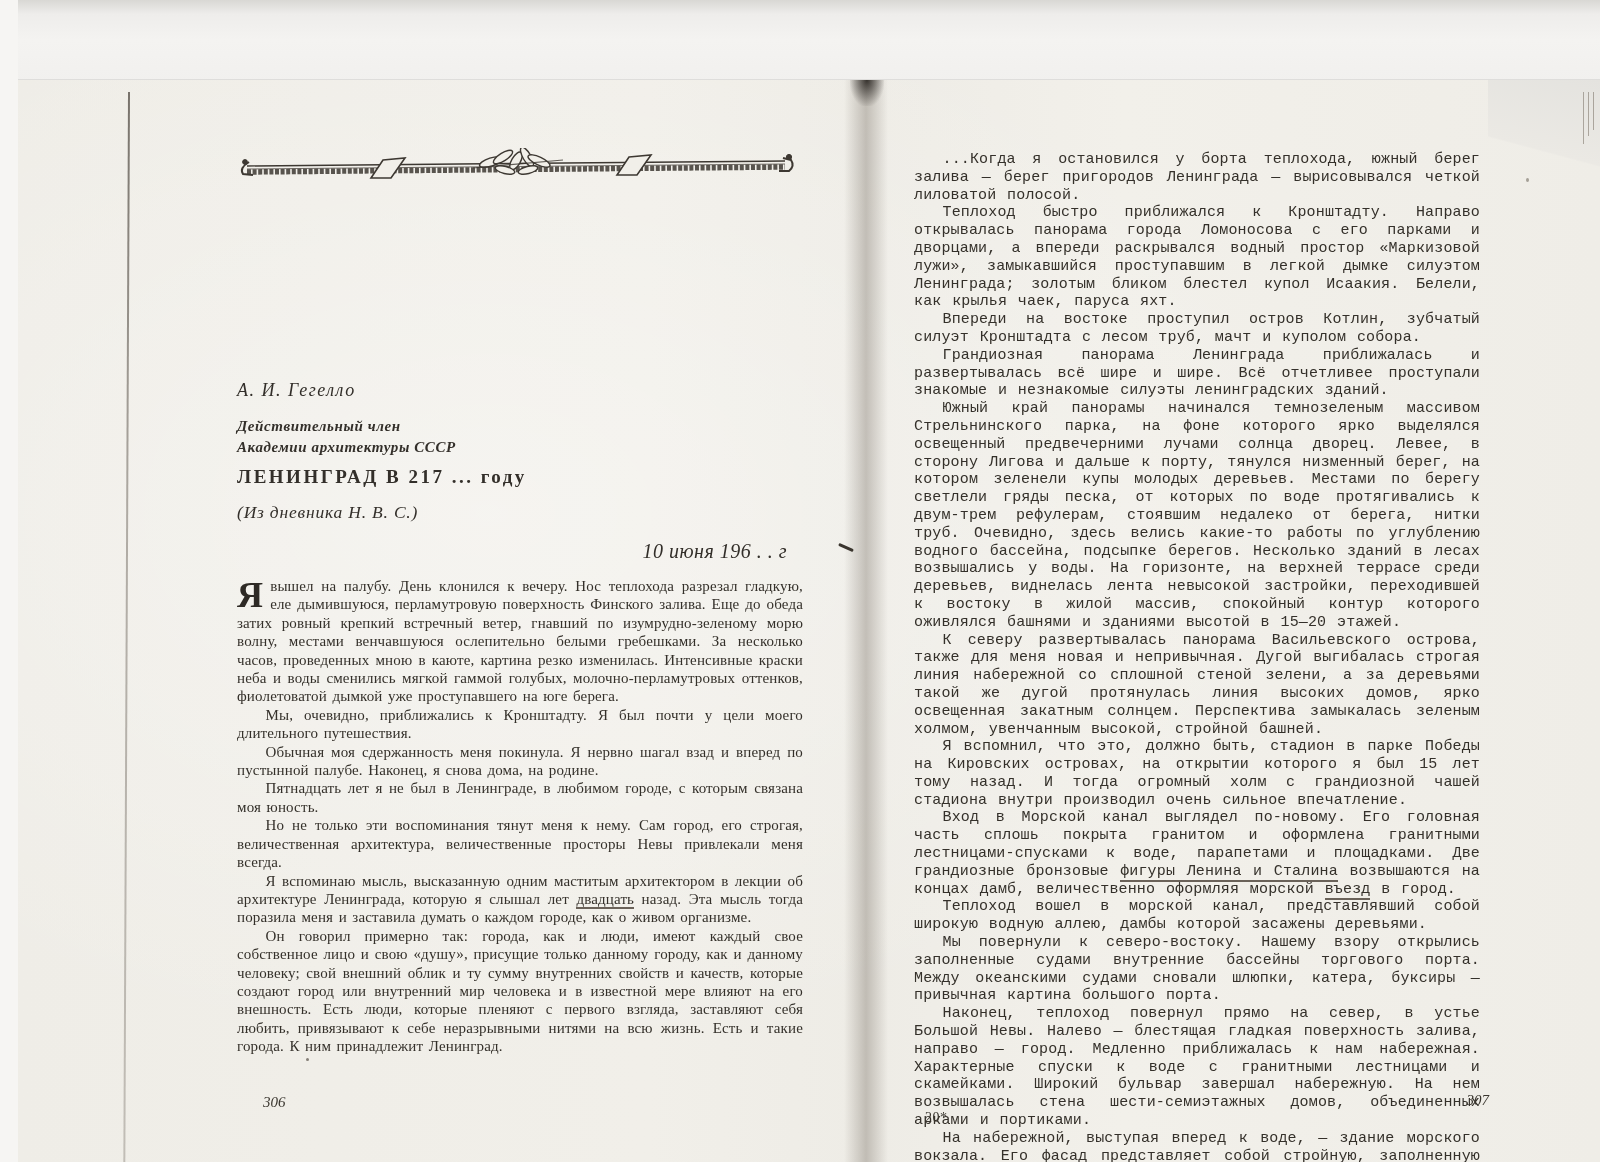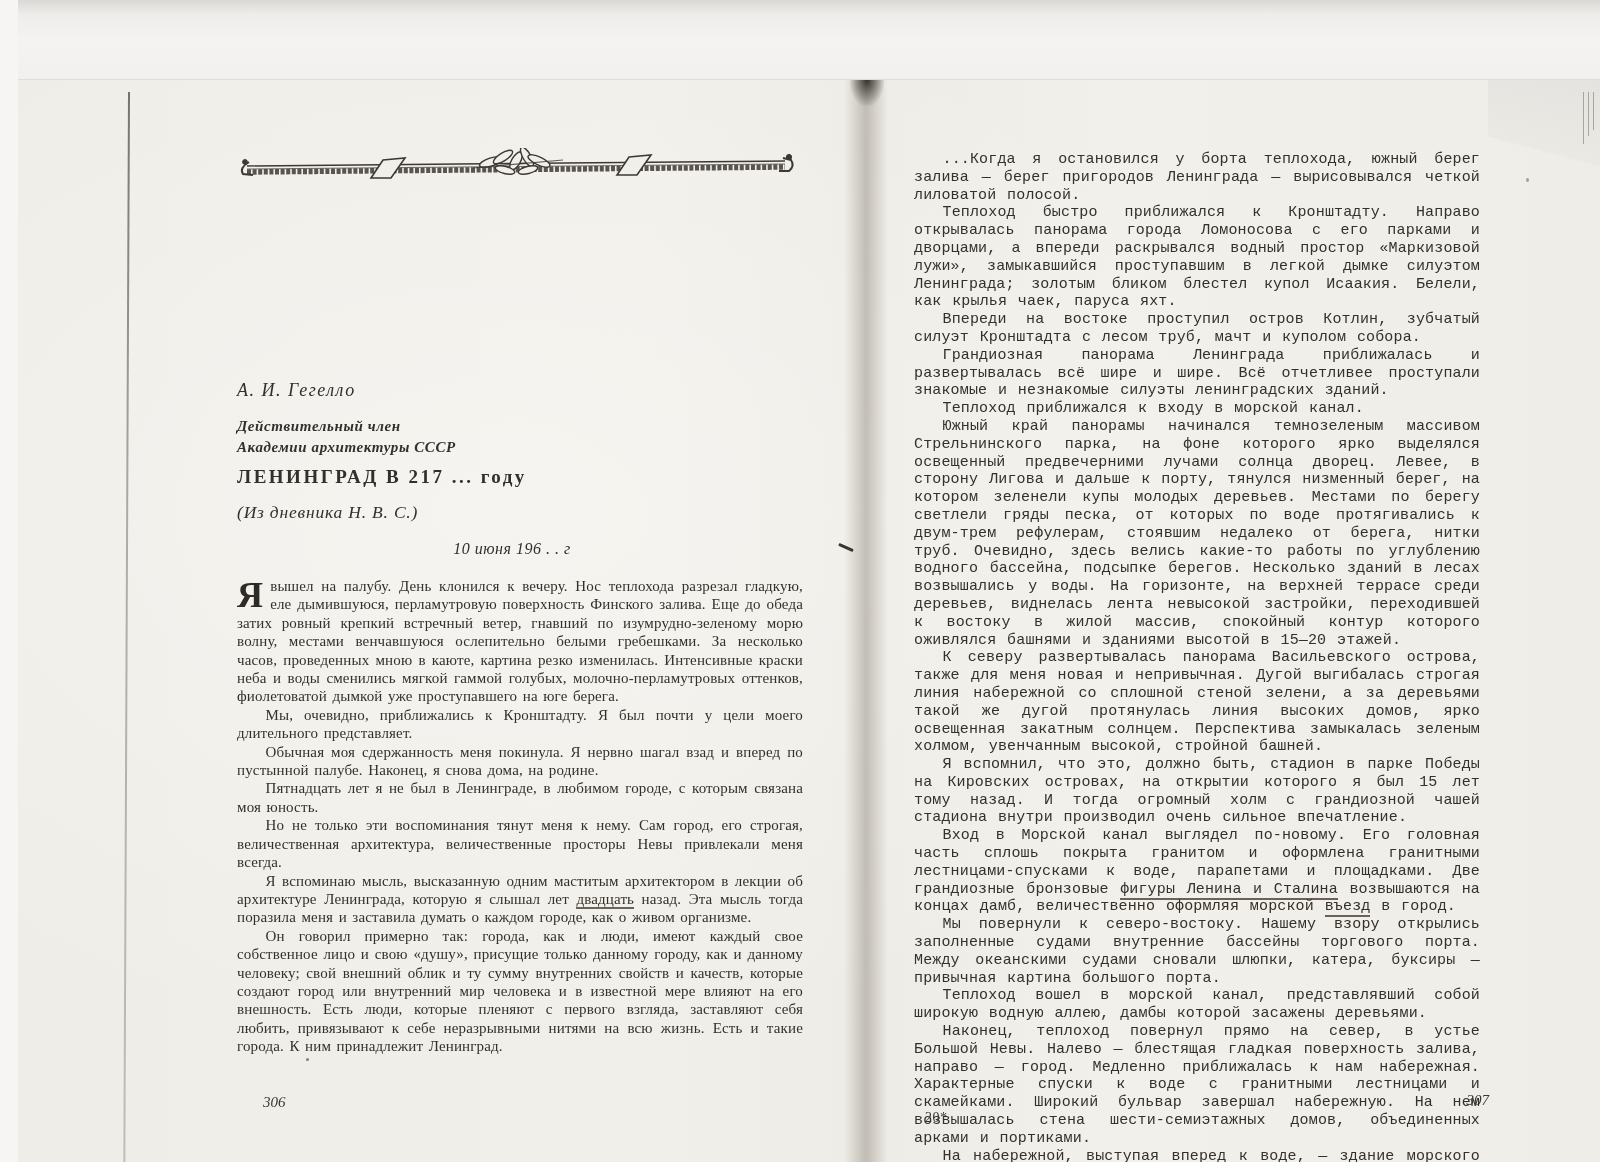--- a/index.html
+++ b/index.html
@@ -33,22 +33,22 @@
   .speck1{position:absolute;left:306px;top:1058px;width:3px;height:3px;background:rgba(60,52,44,0.6);border-radius:50%;}
   .speck2{position:absolute;left:1526px;top:178px;width:3px;height:4px;background:rgba(90,82,70,0.5);border-radius:50%;}
 
   
   .ornament-wrap{position:absolute;left:233px;top:148px;width:570px;height:48px;}
   .heading{position:absolute;left:237px;width:566px;}
   .author{top:380px;font-style:italic;font-size:18px;letter-spacing:1.5px;}
   .affiliation{top:416px;font-style:italic;font-weight:bold;font-size:15px;line-height:21px;letter-spacing:0.6px;}
   .title{top:466px;font-weight:bold;font-size:19px;letter-spacing:2.5px;}
   .subtitle{top:502px;font-style:italic;font-size:17.5px;letter-spacing:0.8px;}
-  .dateline{position:absolute;left:237px;top:540px;width:550px;text-align:center;
-    font-style:italic;font-size:16px;letter-spacing:0.5px;}
+  .dateline{position:absolute;left:237px;top:540px;width:550px;text-align:right;
+    font-style:italic;font-size:20px;letter-spacing:0.5px;}
 
   .body-col{position:absolute;text-align:justify;font-size:15px;
     letter-spacing:0.15px;word-spacing:1.6px;color:#34302a;}
   .left-body{left:237px;top:577px;width:566px;line-height:18.4px;}
   .right-body{left:914px;top:151px;width:566px;line-height:17.8px;font-family:Liberation Mono, monospace;}
   .body-col p{margin:0;text-indent:1.9em;}
   .body-col p.dropcap-para{text-indent:0;}
   .dropcap{float:left;font-size:36px;line-height:32px;font-weight:bold;
     padding:2px 7px 0 0;color:#2e2a25;}
   .pencil-underline{box-shadow:0 2px 0 rgba(72,63,53,0.8);}
@@ -112,38 +112,37 @@
 <div class="heading affiliation">
   <div>Действительный член</div>
   <div>Академии архитектуры СССР</div>
 </div>
 <div class="heading title">ЛЕНИНГРАД В 217 ...  году</div>
 <div class="heading subtitle">(Из дневника Н. В. С.)</div>
 <div class="dateline">10 июня 196 . . г</div>
 
 <div class="body-col left-body">
     <p class="dropcap-para"><span class="dropcap">Я</span><span>вышел на палубу. День клонился к вечеру. Нос теплохода разрезал гладкую, еле дымившуюся, перламутровую поверхность  Финского залива. Еще до обеда затих ровный крепкий встречный ветер, гнавший по изумрудно-зеленому морю волну, местами венчавшуюся ослепительно белыми гребешками. За несколько часов, проведенных мною в каюте, картина резко изменилась. Интенсивные краски неба и воды сменились мягкой гаммой голубых, молочно-перламутровых оттенков, фиолетоватой дымкой уже проступавшего на юге берега.</span></p>
-    <p><span>Мы, очевидно, приближались к Кронштадту. Я был почти у цели моего длительного представляет.</span></p>
+    <p><span>Мы, очевидно, приближались к Кронштадту. Я был почти у цели моего длительного путешествия.</span></p>
     <p><span>Обычная моя сдержанность меня покинула. Я нервно шагал взад и вперед по пустынной палубе. Наконец, я снова дома, на родине.</span></p>
     <p><span>Пятнадцать лет я не был в Ленинграде, в любимом городе, с которым связана моя юность.</span></p>
     <p><span>Но не только эти воспоминания тянут меня к нему. Сам город, его строгая, величественная архитектура, величественные просторы Невы привлекали меня всегда.</span></p>
     <p><span>Я вспоминаю мысль, высказанную одним маститым архитектором в лекции об архитектуре Ленинграда, которую я слышал лет </span><span class="pencil-underline">двадцать</span><span> назад. Эта мысль тогда поразила меня и заставила думать о каждом городе, как о живом организме.</span></p>
     <p><span>Он говорил примерно так: города, как и люди, имеют каждый свое собственное лицо и свою «душу», присущие только данному городу, как и данному человеку; свой внешний облик и ту сумму внутренних свойств и качеств, которые создают город или внутренний мир человека и в известной мере влияют на его внешность. Есть люди, которые пленяют с первого взгляда, заставляют себя любить, привязывают к себе неразрывными нитями на всю жизнь. Есть и такие города. К ним принадлежит Ленинград.</span></p>
   </div>
 <div class="folio folio-left">306</div>
 
 <div class="body-col right-body">
     <p><span>...Когда я остановился у борта теплохода, южный берег залива — берег пригородов Ленинграда — вырисовывался четкой лиловатой полосой.</span></p>
     <p><span>Теплоход быстро приближался к Кронштадту. Направо открывалась панорама города Ломоносова с его парками и дворцами, а впереди раскрывался водный простор «Маркизовой лужи», замыкавшийся проступавшим в легкой дымке силуэтом Ленинграда; золотым бликом блестел купол Исаакия. Белели, как крылья чаек, паруса яхт.</span></p>
     <p><span>Впереди на востоке проступил остров Котлин, зубчатый силуэт Кронштадта с лесом труб, мачт и куполом собора.</span></p>
     <p><span>Грандиозная панорама Ленинграда приближалась и развертывалась всё шире и шире. Всё отчетливее проступали знакомые и незнакомые силуэты ленинградских зданий.</span></p>
-    <p><span>Теплоход приближался к входу в морской канал.</span></p>
     <p><span>Южный край панорамы начинался темнозеленым массивом Стрельнинского парка, на фоне которого ярко выделялся освещенный предвечерними лучами солнца дворец. Левее, в сторону Лигова и дальше к порту, тянулся низменный берег, на котором зеленели купы молодых деревьев. Местами по берегу светлели гряды песка, от которых по воде протягивались к двум-трем рефулерам, стоявшим недалеко от берега, нитки труб. Очевидно, здесь велись какие-то работы по углублению водного бассейна, подсыпке берегов. Несколько зданий в лесах возвышались у воды. На горизонте, на верхней террасе среди деревьев, виднелась лента невысокой застройки, переходившей к востоку в жилой массив, спокойный контур которого оживлялся башнями и зданиями высотой в 15—20 этажей.</span></p>
     <p><span>К северу развертывалась панорама Васильевского острова, также для меня новая и непривычная. Дугой выгибалась строгая линия набережной со сплошной стеной зелени, а за деревьями такой же дугой протянулась линия высоких домов, ярко освещенная закатным солнцем. Перспектива замыкалась зеленым холмом, увенчанным высокой, стройной башней.</span></p>
     <p><span>Я вспомнил, что это, должно быть, стадион в парке Победы на Кировских островах, на открытии которого я был 15 лет тому назад. И тогда огромный холм с грандиозной чашей стадиона внутри производил очень сильное впечатление.</span></p>
     <p><span>Вход в Морской канал выглядел по-новому. Его головная часть сплошь покрыта гранитом и оформлена гранитными лестницами-спусками к воде, парапетами и площадками. Две грандиозные бронзовые </span><span class="pencil-underline">фигуры Ленина и Сталина</span><span> возвышаются на концах дамб, величественно оформляя морской </span><span class="pencil-underline">въезд</span><span> в город.</span></p>
+    <p><span>Теплоход вошел в морской канал, представлявший собой широкую водную аллею, дамбы которой засажены деревьями.</span></p>
     <p><span>Мы повернули к северо-востоку. Нашему взору открылись заполненные судами внутренние бассейны торгового порта. Между океанскими судами сновали шлюпки, катера, буксиры — привычная картина большого порта.</span></p>
-    <p><span>Теплоход вошел в морской канал, представлявший собой широкую водную аллею, дамбы которой засажены деревьями.</span></p>
     <p><span>Наконец, теплоход повернул прямо на север, в устье Большой Невы. Налево — блестящая гладкая поверхность залива, направо — город. Медленно приближалась к нам набережная. Характерные спуски к воде с гранитными лестницами и скамейками. Широкий бульвар завершал набережную. На нем возвышалась стена шести-семиэтажных домов, объединенных арками и портиками.</span></p>
     <p><span>На набережной, выступая вперед к воде, — здание морского вокзала. Его фасад представляет собой стройную, заполненную стеклом колоннаду, ритмически прерываемую каменными широкими пилонами, прорезанными небольшими окнами, украшенными отдельными барельефами. Колоннада увенчивалась сильным, богатым карнизом и каменным парапетом, завер-</span></p>
   </div>
 <div class="folio sig-mark" style="position:absolute">20*</div>
 <div class="folio folio-right">307</div>
 
 </body></html>

